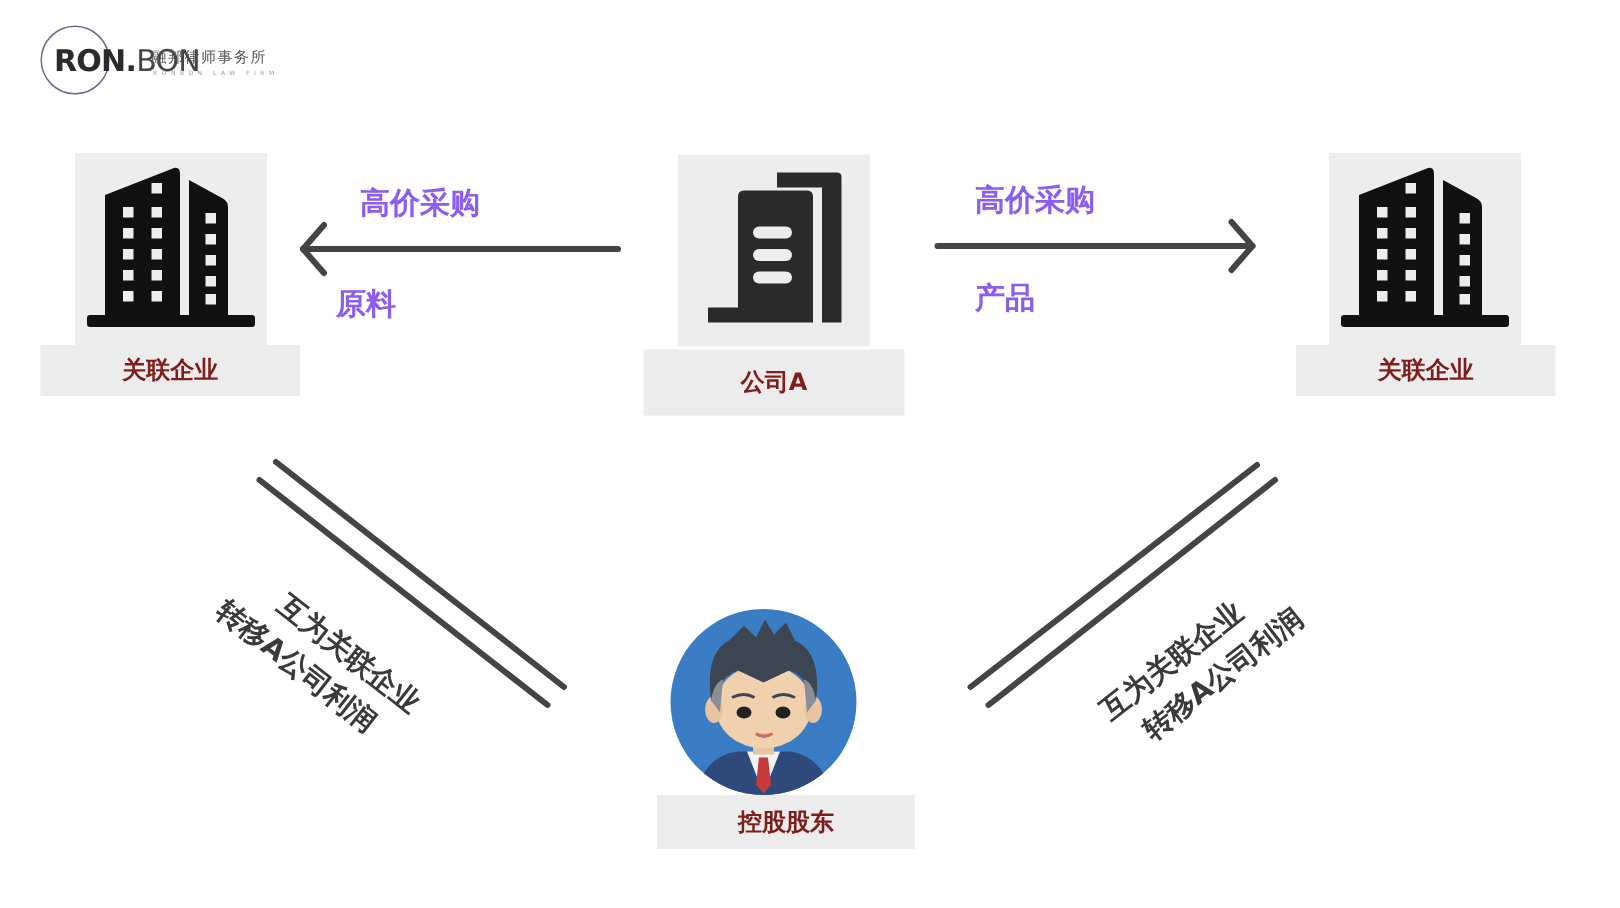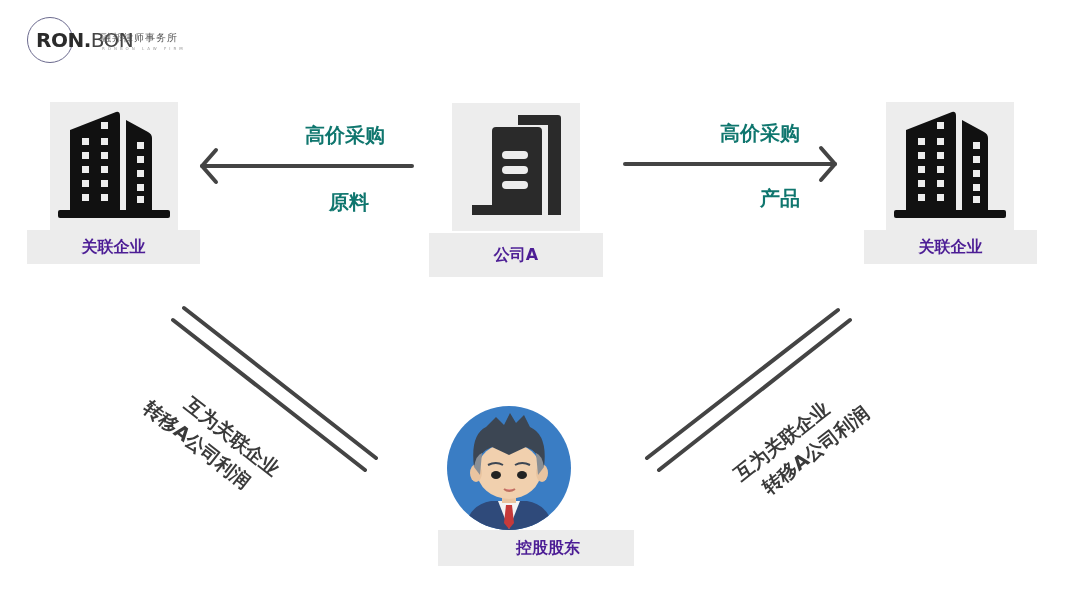--- a/index.html
+++ b/index.html
@@ -6,23 +6,23 @@
   body { width:1080px; height:605px; background:#ffffff; position:relative; overflow:hidden;
          font-family:"DejaVu Sans", "Liberation Sans", sans-serif; }
   .abs { position:absolute; }
   .logo-circle { left:27px; top:17px; width:44px; height:44px; border:1.5px solid #6b6a8e; border-radius:50%; }
   .logo-text { left:36px; top:28px; font-size:20px; color:#2b2b2b; letter-spacing:-0.5px; }
   .logo-text b { font-weight:bold; }
   .logo-text span.l { font-weight:normal; color:#444; }
   .logo-cn { left:101px; top:31px; font-size:10px; color:#555; letter-spacing:1px; }
   .logo-en { left:102px; top:46px; font-size:4px; color:#999; letter-spacing:3px; }
   .panel { background:#ededed; }
-  .label-box { background:#ececec; color:#4c1d95; font-weight:bold; font-size:16px;
+  .label-box { background:#ececec; color:#7f1d1d; font-weight:bold; font-size:16px;
                display:flex; align-items:center; justify-content:center; }
-  .arrow-text { font-size:20px; font-weight:bold; color:#0f766e; text-align:right; }
+  .arrow-text { font-size:20px; font-weight:bold; color:#8b5cf6; text-align:left; }
   .rot-text { font-size:19px; font-weight:bold; color:#3a3a3a; white-space:nowrap; line-height:28px; }
 </style>
 </head>
 <body>
 
 <div class="abs logo-circle"></div>
 <div class="abs logo-text"><b>RON.</b><span class="l">BON</span></div>
 <div class="abs logo-cn">融邦律师事务所</div>
 <div class="abs logo-en">RONBON LAW FIRM</div>
 
@@ -138,13 +138,13 @@
     <path d="M28 62 Q24 30 40 22 L50 12 L58 20 L64 8 L70 18 L78 10 L84 22 Q102 30 98 62 Q92 46 80 42 L63 50 L46 42 Q34 46 28 62 Z" fill="#3c4653"></path>
     <path d="M28 62 Q30 50 36 48 L34 70 Z" fill="#8a8f95"></path>
     <path d="M98 62 Q96 50 90 48 L92 70 Z" fill="#8a8f95"></path>
     <ellipse cx="50" cy="70" rx="5" ry="4" fill="#222"></ellipse>
     <ellipse cx="76" cy="70" rx="5" ry="4" fill="#222"></ellipse>
     <path d="M42 60 Q50 56 57 60" stroke="#3c4653" stroke-width="2" fill="none"></path>
     <path d="M69 60 Q76 56 84 60" stroke="#3c4653" stroke-width="2" fill="none"></path>
     <path d="M58 84 Q63 88 69 84" stroke="#c07060" stroke-width="2" fill="#e99"></path>
   </g>
 </svg>
-<div class="abs label-box" style="left:438px;top:530px;width:172px;height:36px;padding-left:24px;">控股股东</div>
+<div class="abs label-box" style="left:438px;top:530px;width:172px;height:36px;">控股股东</div>
 
 </body></html>

